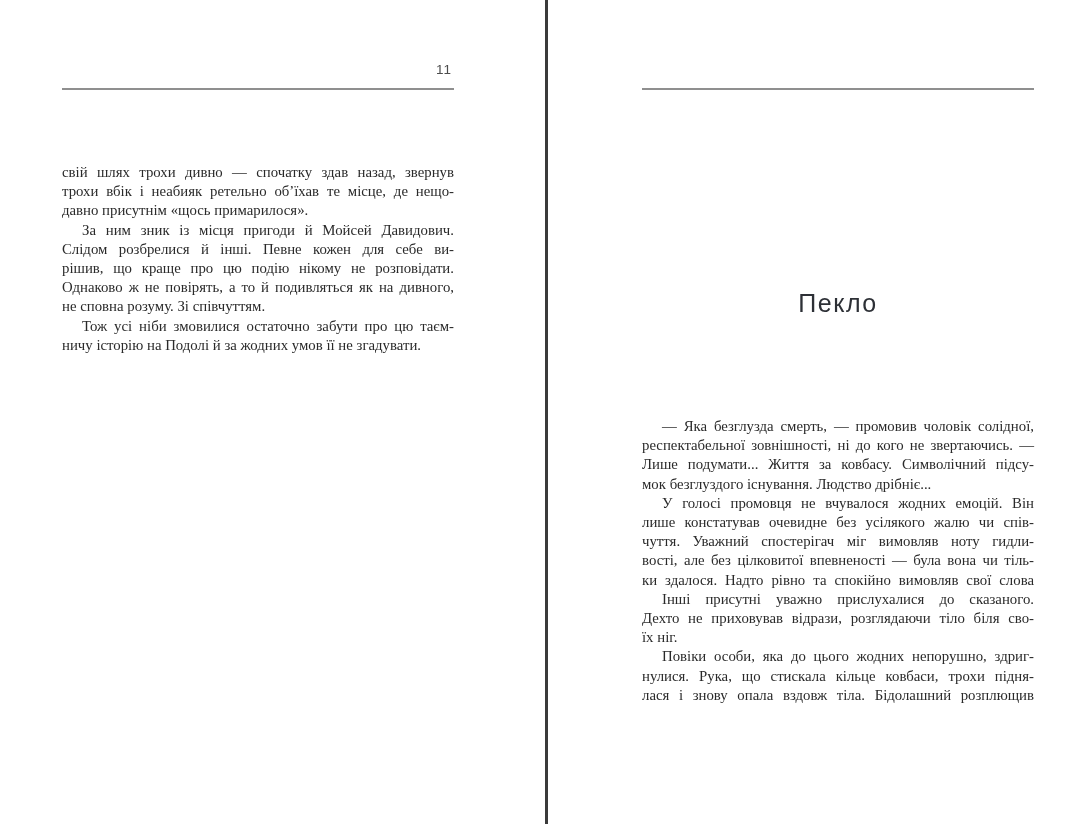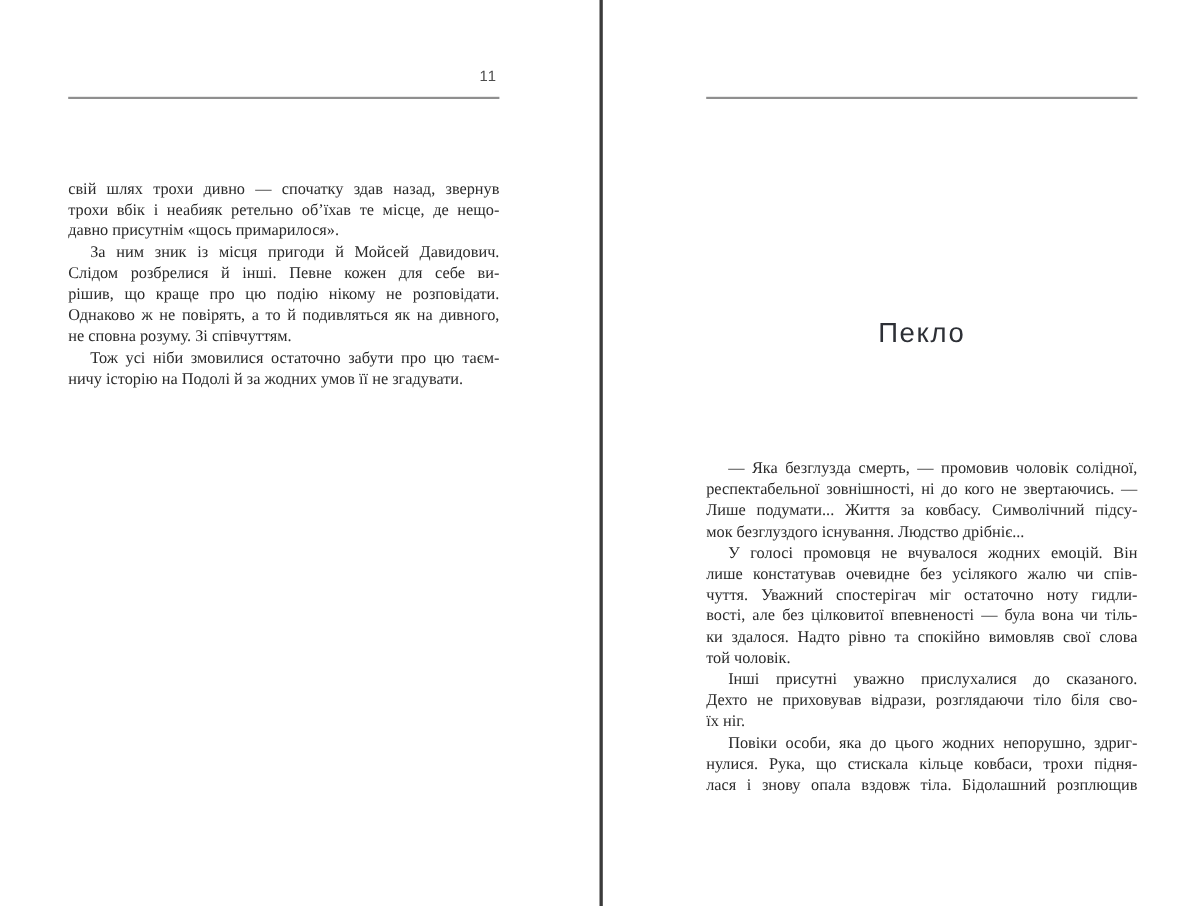--- a/index.html
+++ b/index.html
@@ -119,24 +119,23 @@
       <div>
         <div class="line ind">— Яка безглузда смерть, — промовив чоловік солідної,</div>
         <div class="line">респектабельної зовнішності, ні до кого не звертаючись. —</div>
         <div class="line">Лише подумати... Життя за ковбасу. Символічний підсу-</div>
         <div class="line last">мок безглуздого існування. Людство дрібніє...</div>
       </div>
 
       <div>
         <div class="line ind">У голосі промовця не вчувалося жодних емоцій. Він</div>
         <div class="line">лише констатував очевидне без усілякого жалю чи спів-</div>
-        <div class="line">чуття. Уважний спостерігач міг остаточно ноту гидли-</div>
+        <div class="line">чуття. Уважний спостерігач міг вимовляв ноту гидли-</div>
         <div class="line">вості, але без цілковитої впевненості — була вона чи тіль-</div>
         <div class="line">ки здалося. Надто рівно та спокійно вимовляв свої слова</div>
-        <div class="line last">той чоловік.</div>
       </div>
 
       <div>
         <div class="line ind">Інші присутні уважно прислухалися до сказаного.</div>
         <div class="line">Дехто не приховував відрази, розглядаючи тіло біля сво-</div>
         <div class="line last">їх ніг.</div>
       </div>
 
       <div>
         <div class="line ind">Повіки особи, яка до цього жодних непорушно, здриг-</div>

